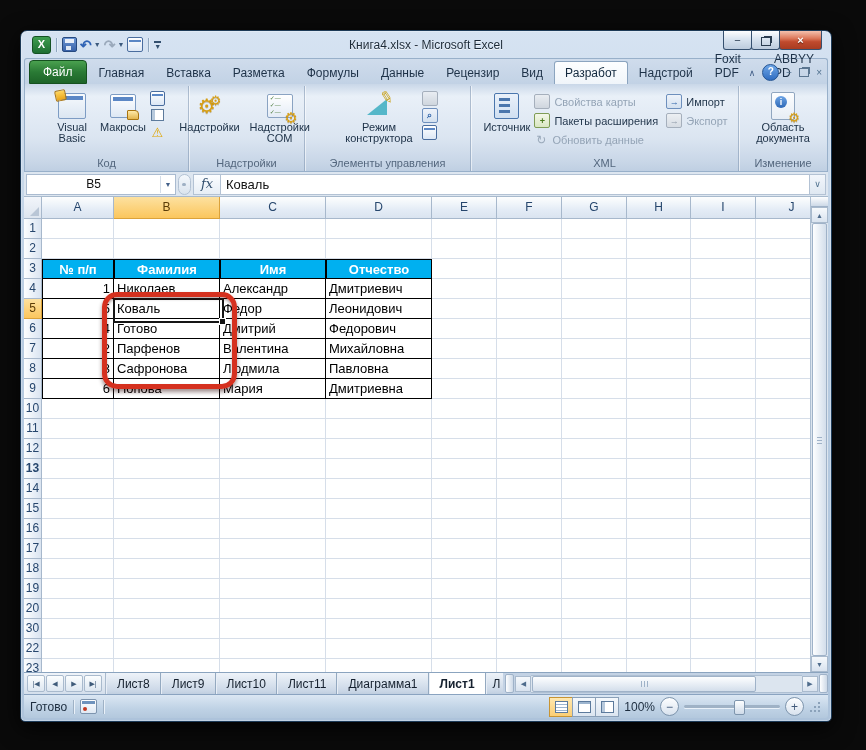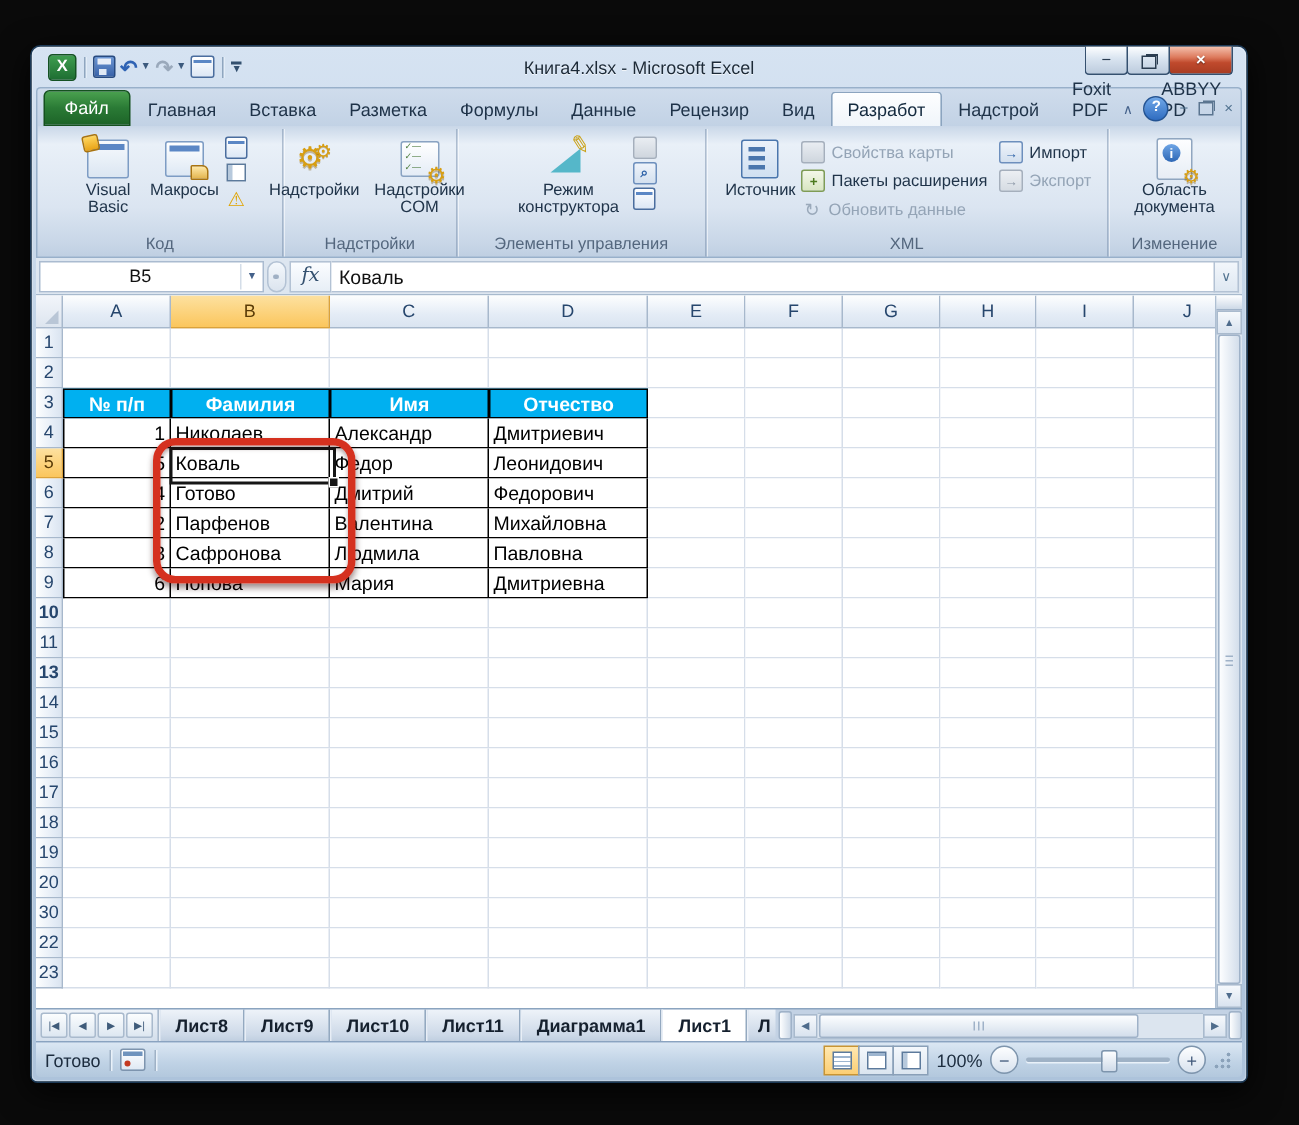--- a/index.html
+++ b/index.html
@@ -139,21 +139,21 @@
   .sbtn{height:16px;flex:none;background:linear-gradient(#f6f9fc,#d9e3ef);border:1px solid #a9bacd;box-sizing:border-box;
     font-size:7px;color:#4f6c8c;display:flex;align-items:center;justify-content:center;}
   .vthumb{flex:1;margin:0 1px;background:linear-gradient(90deg,#fdfeff,#d3deeb);border:1px solid #9fb2c8;border-radius:2px;position:relative;}
   .vthumb::after{content:"";position:absolute;left:4px;right:4px;top:50%;height:1px;background:#9fb2c8;box-shadow:0 3px 0 #9fb2c8,0 -3px 0 #9fb2c8;}
   
   .sheetrow{height:21px;flex:none;background:#c3d2e4;border-top:1px solid #8ba4bf;display:flex;align-items:stretch;overflow:hidden;}
   .navbtns{display:flex;align-items:center;gap:1px;padding:0 3px;background:linear-gradient(#eef3f9,#d4dfec);border-right:1px solid #a9bacd;}
   .navb{width:16px;height:15px;font-size:7px;color:#3f5b7a;background:linear-gradient(#fbfdfe,#dde7f1);border:1px solid #a9bacd;
     display:flex;align-items:center;justify-content:center;border-radius:2px;}
   .stab{padding:0 10px;font-size:12px;color:#15202e;display:flex;align-items:center;
-    background:linear-gradient(#eef3f9,#cdd9e8 80%,#c0cfe0);border-right:1px solid #94a9c0;border-left:1px solid #e8eef6;font-weight:bold;}
+    background:linear-gradient(#eef3f9,#cdd9e8 80%,#c0cfe0);border-right:1px solid #94a9c0;border-left:1px solid #e8eef6;}
   .stab.active{background:#fff;font-weight:700;border-top:1px solid #8ba4bf;margin-top:-1px;}
   .stab.partial{padding:0 3px 0 6px;border-right:none;}
   .hscroll{flex:1;display:flex;align-items:center;min-width:120px;margin-left:2px;}
   .hsplit{width:7px;height:17px;background:linear-gradient(90deg,#fdfeff,#cdd9e7);border:1px solid #9fb2c8;border-radius:2px;margin-right:1px;}
   .hbtn{width:16px;height:16px;flex:none;background:linear-gradient(#f6f9fc,#d9e3ef);border:1px solid #a9bacd;box-sizing:border-box;
     font-size:7px;color:#4f6c8c;display:flex;align-items:center;justify-content:center;}
   .htrack{flex:1;height:16px;background:#dce5ef;border-top:1px solid #aebfd2;border-bottom:1px solid #aebfd2;position:relative;}
   .hthumb{position:absolute;left:1px;top:0px;bottom:0px;width:82%;background:linear-gradient(#fdfeff,#d3deeb);border:1px solid #9fb2c8;border-radius:2px;}
   .hthumb::after{content:"";position:absolute;top:4px;bottom:4px;left:50%;width:1px;background:#9fb2c8;box-shadow:3px 0 0 #9fb2c8,-3px 0 0 #9fb2c8;}
   
@@ -498,35 +498,48 @@
           <div class="cell tb">Попова</div>
           <div class="cell tb">Мария</div>
           <div class="cell tb">Дмитриевна</div>
           <div class="cell"></div>
           <div class="cell"></div>
           <div class="cell"></div>
           <div class="cell"></div>
           <div class="cell"></div>
           <div class="cell"></div>
         </div>
-        <div class="grow" style="grid-template-columns: 18px 72px 106px 106px 106px 65px 65px 65px 64px 65px 72px; font-weight: bold;">
+        <div class="grow" style="grid-template-columns: 18px 72px 106px 106px 106px 65px 65px 65px 64px 65px 72px;">
           <div class="rhdr">10</div>
           <div class="cell"></div>
           <div class="cell"></div>
           <div class="cell"></div>
           <div class="cell"></div>
           <div class="cell"></div>
           <div class="cell"></div>
           <div class="cell"></div>
           <div class="cell"></div>
           <div class="cell"></div>
           <div class="cell"></div>
         </div>
         <div class="grow" style="grid-template-columns: 18px 72px 106px 106px 106px 65px 65px 65px 64px 65px 72px;">
           <div class="rhdr">11</div>
+          <div class="cell"></div>
+          <div class="cell"></div>
+          <div class="cell"></div>
+          <div class="cell"></div>
+          <div class="cell"></div>
+          <div class="cell"></div>
+          <div class="cell"></div>
+          <div class="cell"></div>
+          <div class="cell"></div>
+          <div class="cell"></div>
+        </div>
+        <div class="grow" style="grid-template-columns: 18px 72px 106px 106px 106px 65px 65px 65px 64px 65px 72px;">
+          <div class="rhdr">12</div>
           <div class="cell"></div>
           <div class="cell"></div>
           <div class="cell"></div>
           <div class="cell"></div>
           <div class="cell"></div>
           <div class="cell"></div>
           <div class="cell"></div>
           <div class="cell"></div>
           <div class="cell"></div>
           <div class="cell"></div>

